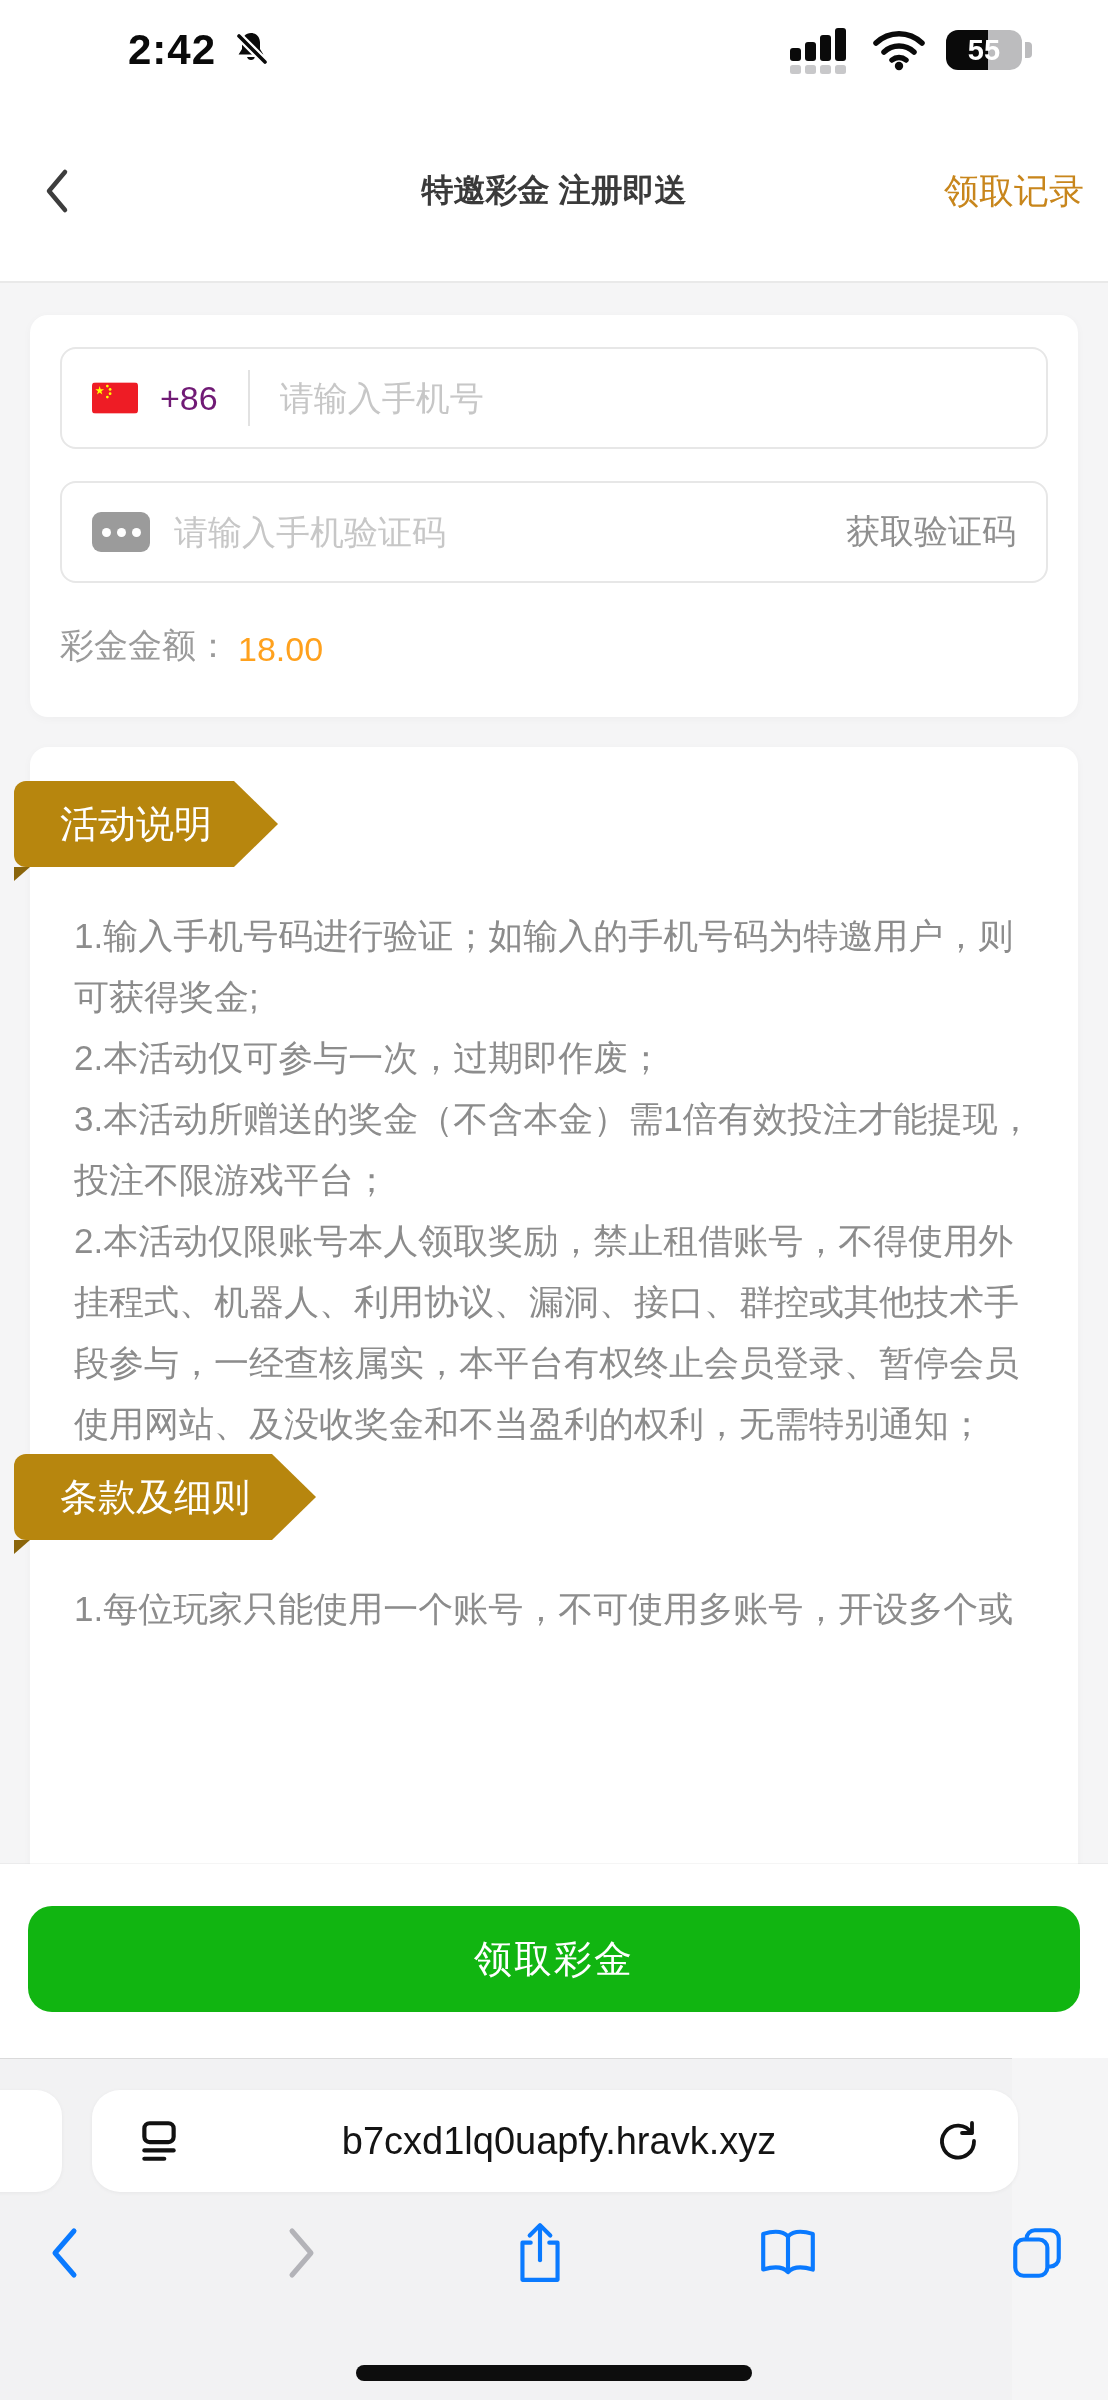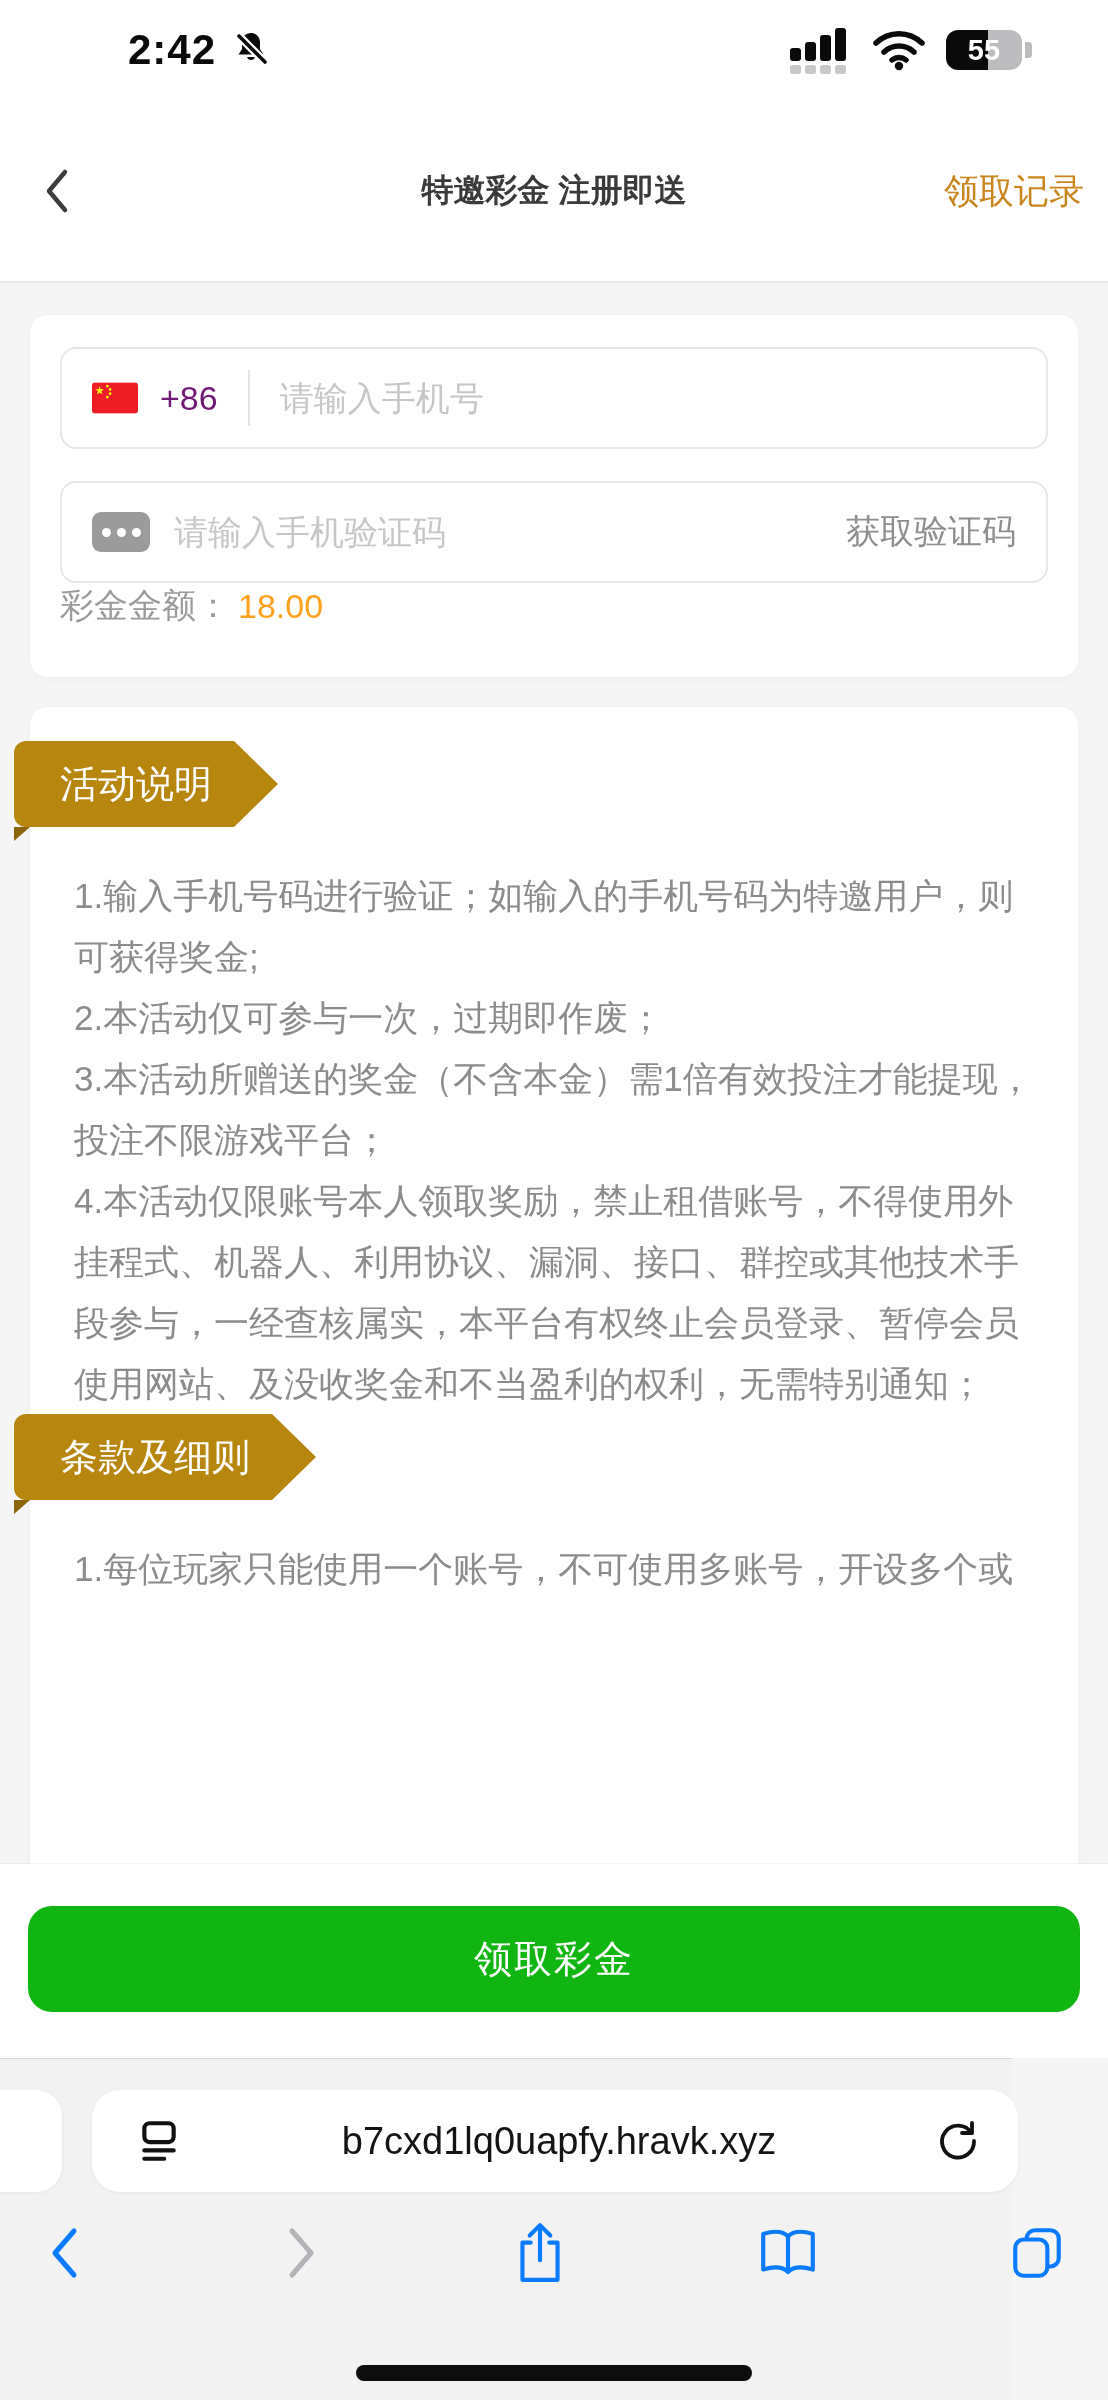--- a/index.html
+++ b/index.html
@@ -34,21 +34,21 @@
   .input-row + .input-row { margin-top:32px; }
   .flag { width:46px; height:32px; border-radius:4px; overflow:hidden; flex:0 0 auto; }
   .cc { font-size:34px; color:#701a75; margin-left:22px; }
   .vdiv { width:2px; height:56px; background:#e2e2e2; margin:0 30px; flex:0 0 auto; }
   .txt-input { flex:1; border:none; outline:none; font-size:34px; color:#333; background:transparent; min-width:0; font-family:"Liberation Sans", sans-serif; }
   .txt-input::placeholder { color:#c7c7c7; }
   .dots-icon { width:58px; height:40px; background:#9b9b9b; border-radius:9px; display:flex; align-items:center; justify-content:center; gap:6px; flex:0 0 auto; }
   .dots-icon i { width:9px; height:9px; border-radius:50%; background:#fff; }
   .code-input { margin-left:24px; }
   .get-code { font-size:34px; color:#8f8f8f; flex:0 0 auto; }
-  .amount-row { font-size:34px; display:flex; align-items:center; }
+  .amount-row { margin-top:40px; font-size:34px; display:flex; align-items:flex-end; }
   .amount-label { color:#9b9b9b; }
   .amount-value { color:#ffa11d; margin-left:8px; }
 
   .rules-card { margin-top:30px; padding:34px 38px 320px 44px; position:relative; }
   .ribbon { position:relative; display:inline-flex; align-items:center; height:86px; background:#b7860e;
             color:#ffffff; font-size:38px; padding:0 22px 0 46px; border-radius:12px 0 0 12px; margin-left:-60px; }
   .ribbon::after { content:''; position:absolute; left:100%; top:0; width:0; height:0;
                    border-top:43px solid transparent; border-bottom:43px solid transparent; border-left:44px solid #b7860e; }
   .ribbon::before { content:''; position:absolute; left:0; top:100%; width:0; height:0;
                     border-left:16px solid #8a650b; border-bottom:14px solid transparent; }
@@ -161,21 +161,21 @@
     </div>
 
     <div class="card rules-card">
       <div class="ribbon">
         <span>活动说明</span>
       </div>
       <div class="rules-text">
         <p>1.输入手机号码进行验证；如输入的手机号码为特邀用户，则可获得奖金;</p>
         <p>2.本活动仅可参与一次，过期即作废；</p>
         <p>3.本活动所赠送的奖金（不含本金）需1倍有效投注才能提现，投注不限游戏平台；</p>
-        <p>4.本活动仅限账号本人领取奖励，禁止租借账号，不得使用外挂程式、机器人、利用协议、漏洞、接口、群控或其他技术手段参与，一经查核属实，本平台有权终止会员登录、暂停会员使用网站、及没收奖金和不当盈利的权利，无需特别通知；</p>
+        <p>2.本活动仅限账号本人领取奖励，禁止租借账号，不得使用外挂程式、机器人、利用协议、漏洞、接口、群控或其他技术手段参与，一经查核属实，本平台有权终止会员登录、暂停会员使用网站、及没收奖金和不当盈利的权利，无需特别通知；</p>
       </div>
       <div class="ribbon ribbon-2">
         <span>条款及细则</span>
       </div>
       <div class="rules-text">
         <p>1.每位玩家只能使用一个账号，不可使用多账号，开设多个或</p>
       </div>
     </div>
   </div>
 

